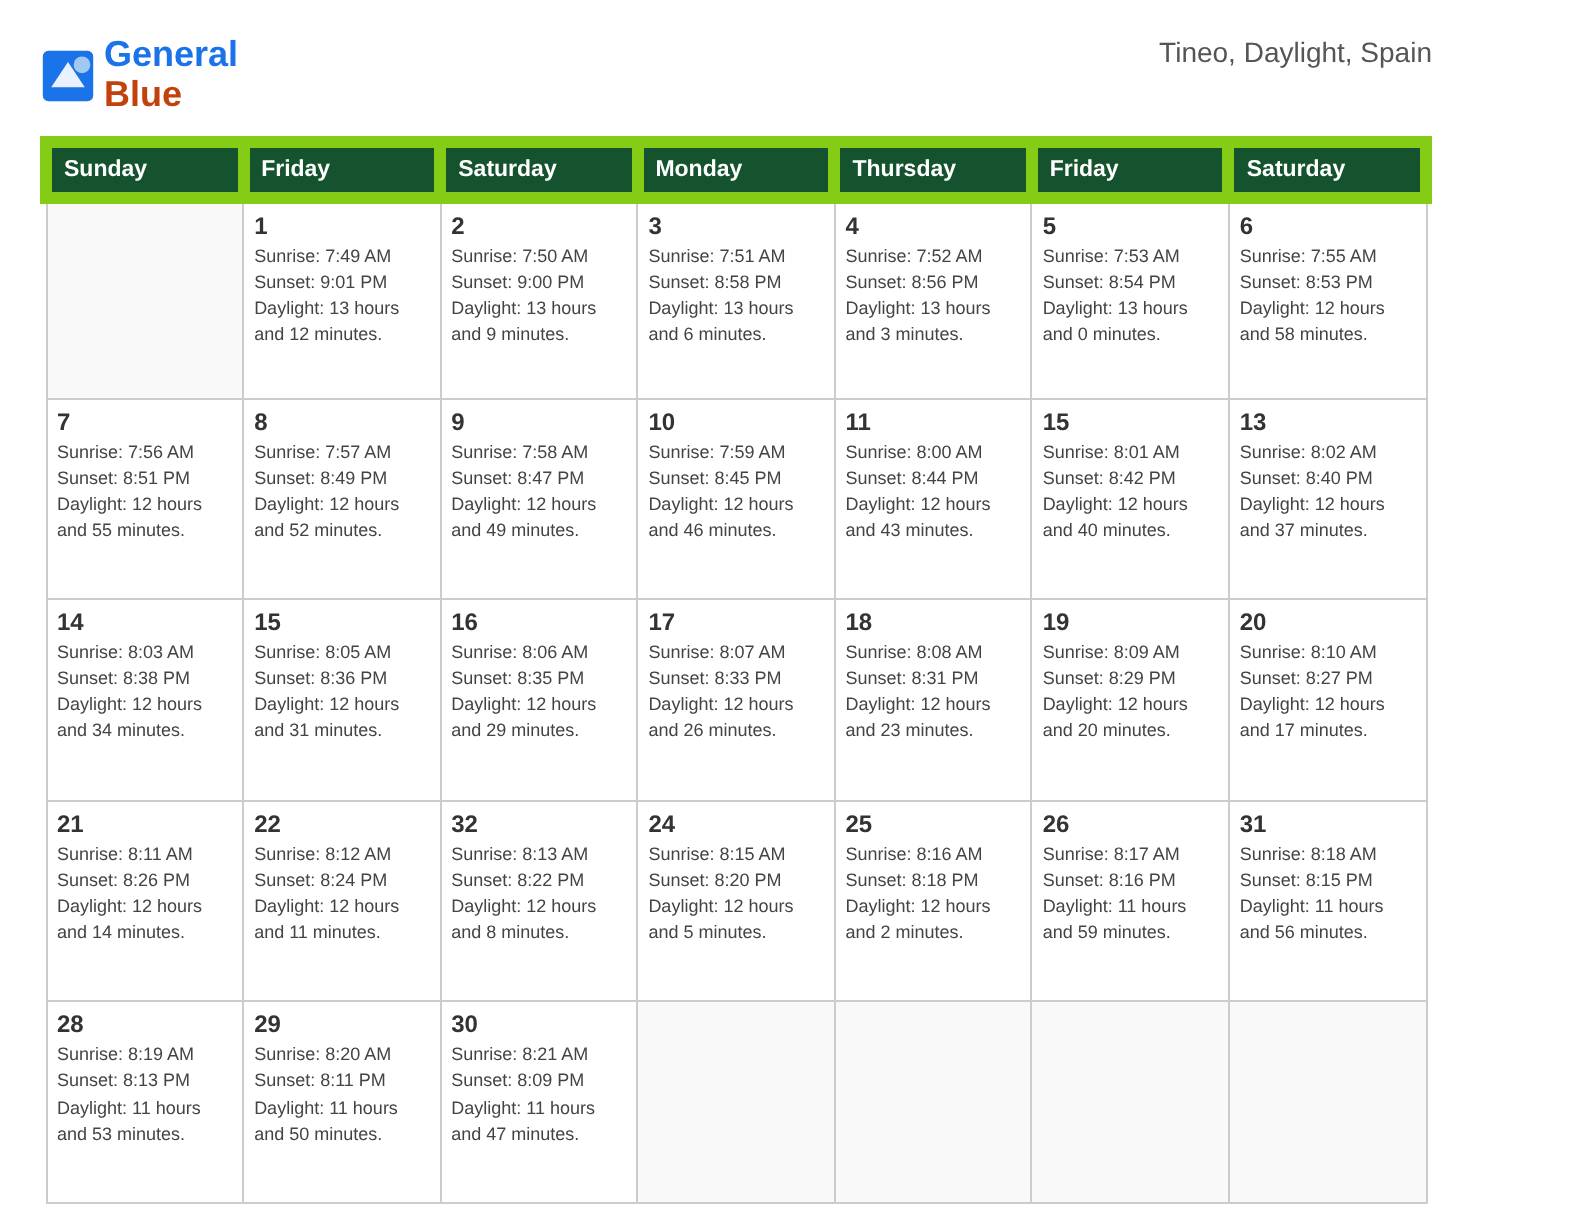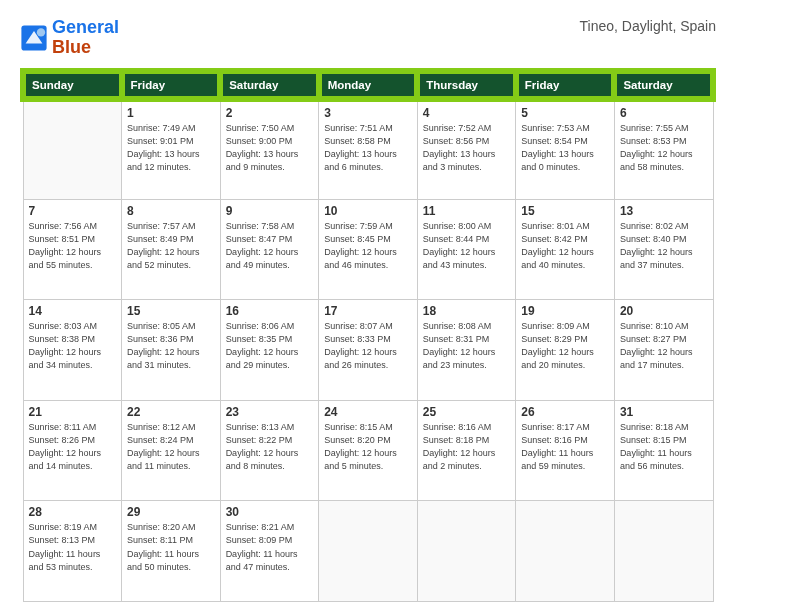--- a/index.html
+++ b/index.html
@@ -216,21 +216,21 @@
         <tr>
           <td>
             <div class="day-number">21</div>
             <div class="day-info">Sunrise: 8:11 AM<br>Sunset: 8:26 PM<br>Daylight: 12 hours and 14 minutes.</div>
           </td>
           <td>
             <div class="day-number">22</div>
             <div class="day-info">Sunrise: 8:12 AM<br>Sunset: 8:24 PM<br>Daylight: 12 hours and 11 minutes.</div>
           </td>
           <td>
-            <div class="day-number">23</div>
+            <div class="day-number">32</div>
             <div class="day-info">Sunrise: 8:13 AM<br>Sunset: 8:22 PM<br>Daylight: 12 hours and 8 minutes.</div>
           </td>
           <td>
             <div class="day-number">24</div>
             <div class="day-info">Sunrise: 8:15 AM<br>Sunset: 8:20 PM<br>Daylight: 12 hours and 5 minutes.</div>
           </td>
           <td>
             <div class="day-number">25</div>
             <div class="day-info">Sunrise: 8:16 AM<br>Sunset: 8:18 PM<br>Daylight: 12 hours and 2 minutes.</div>
           </td>

